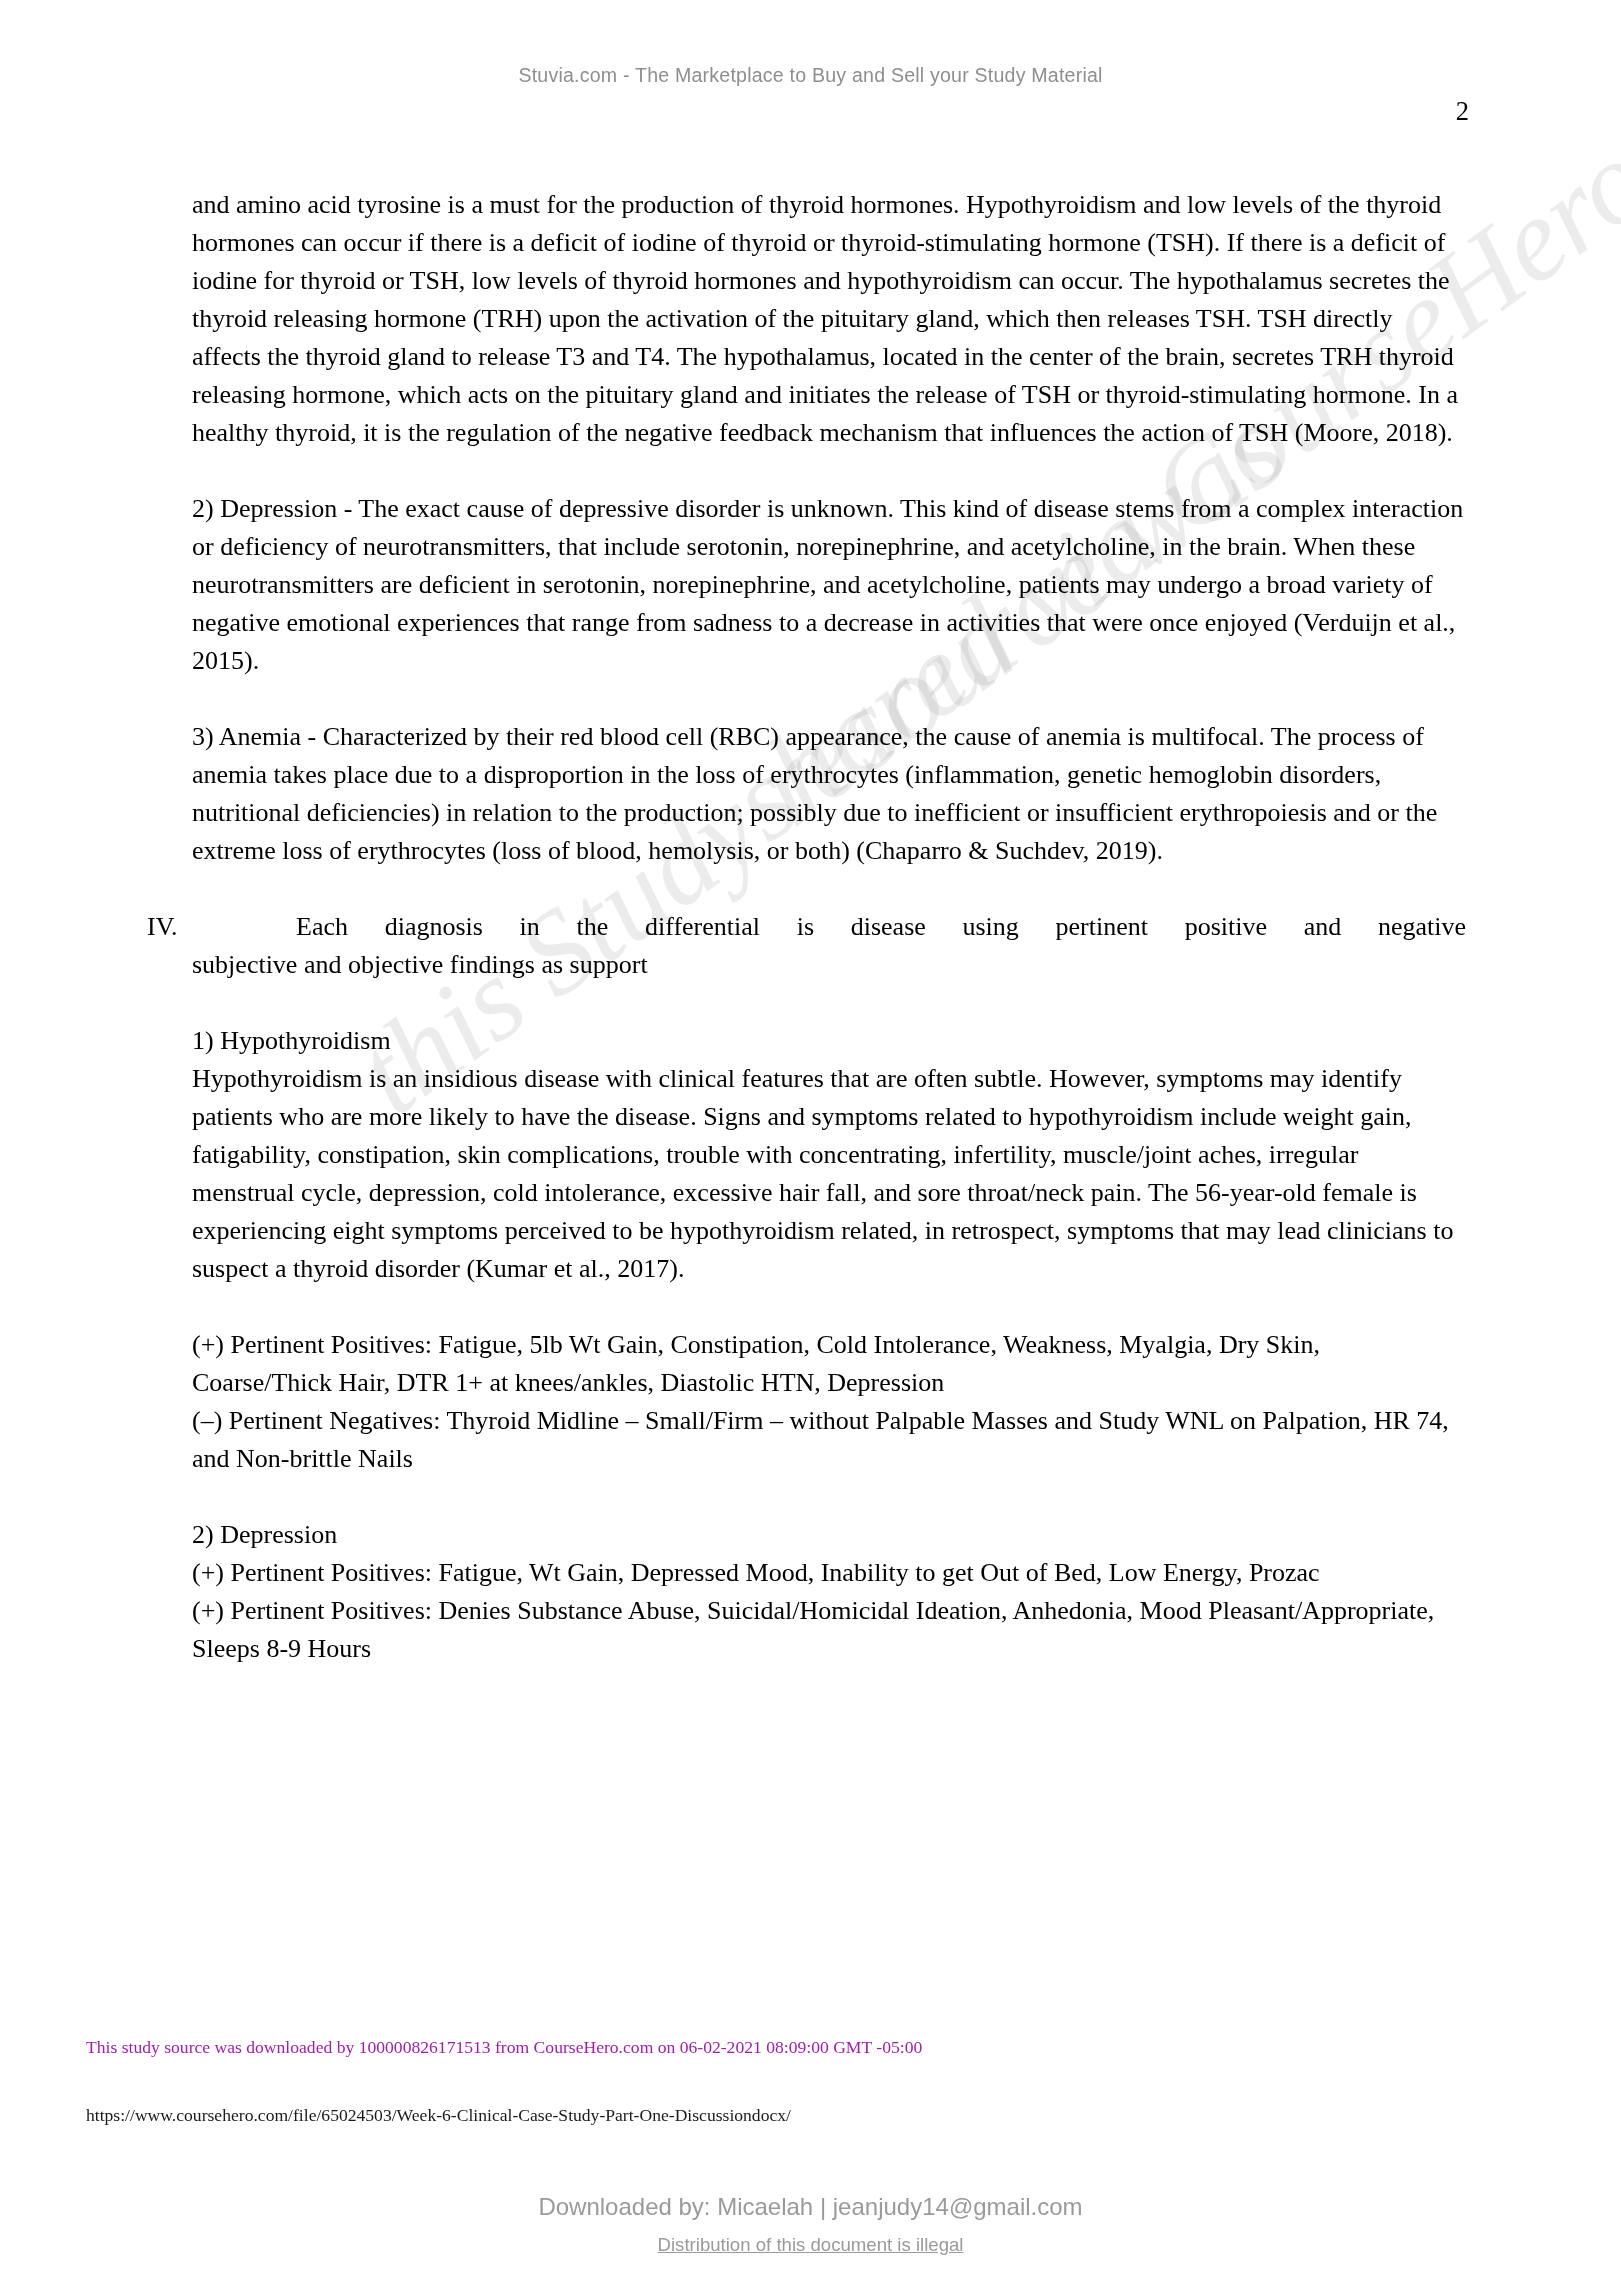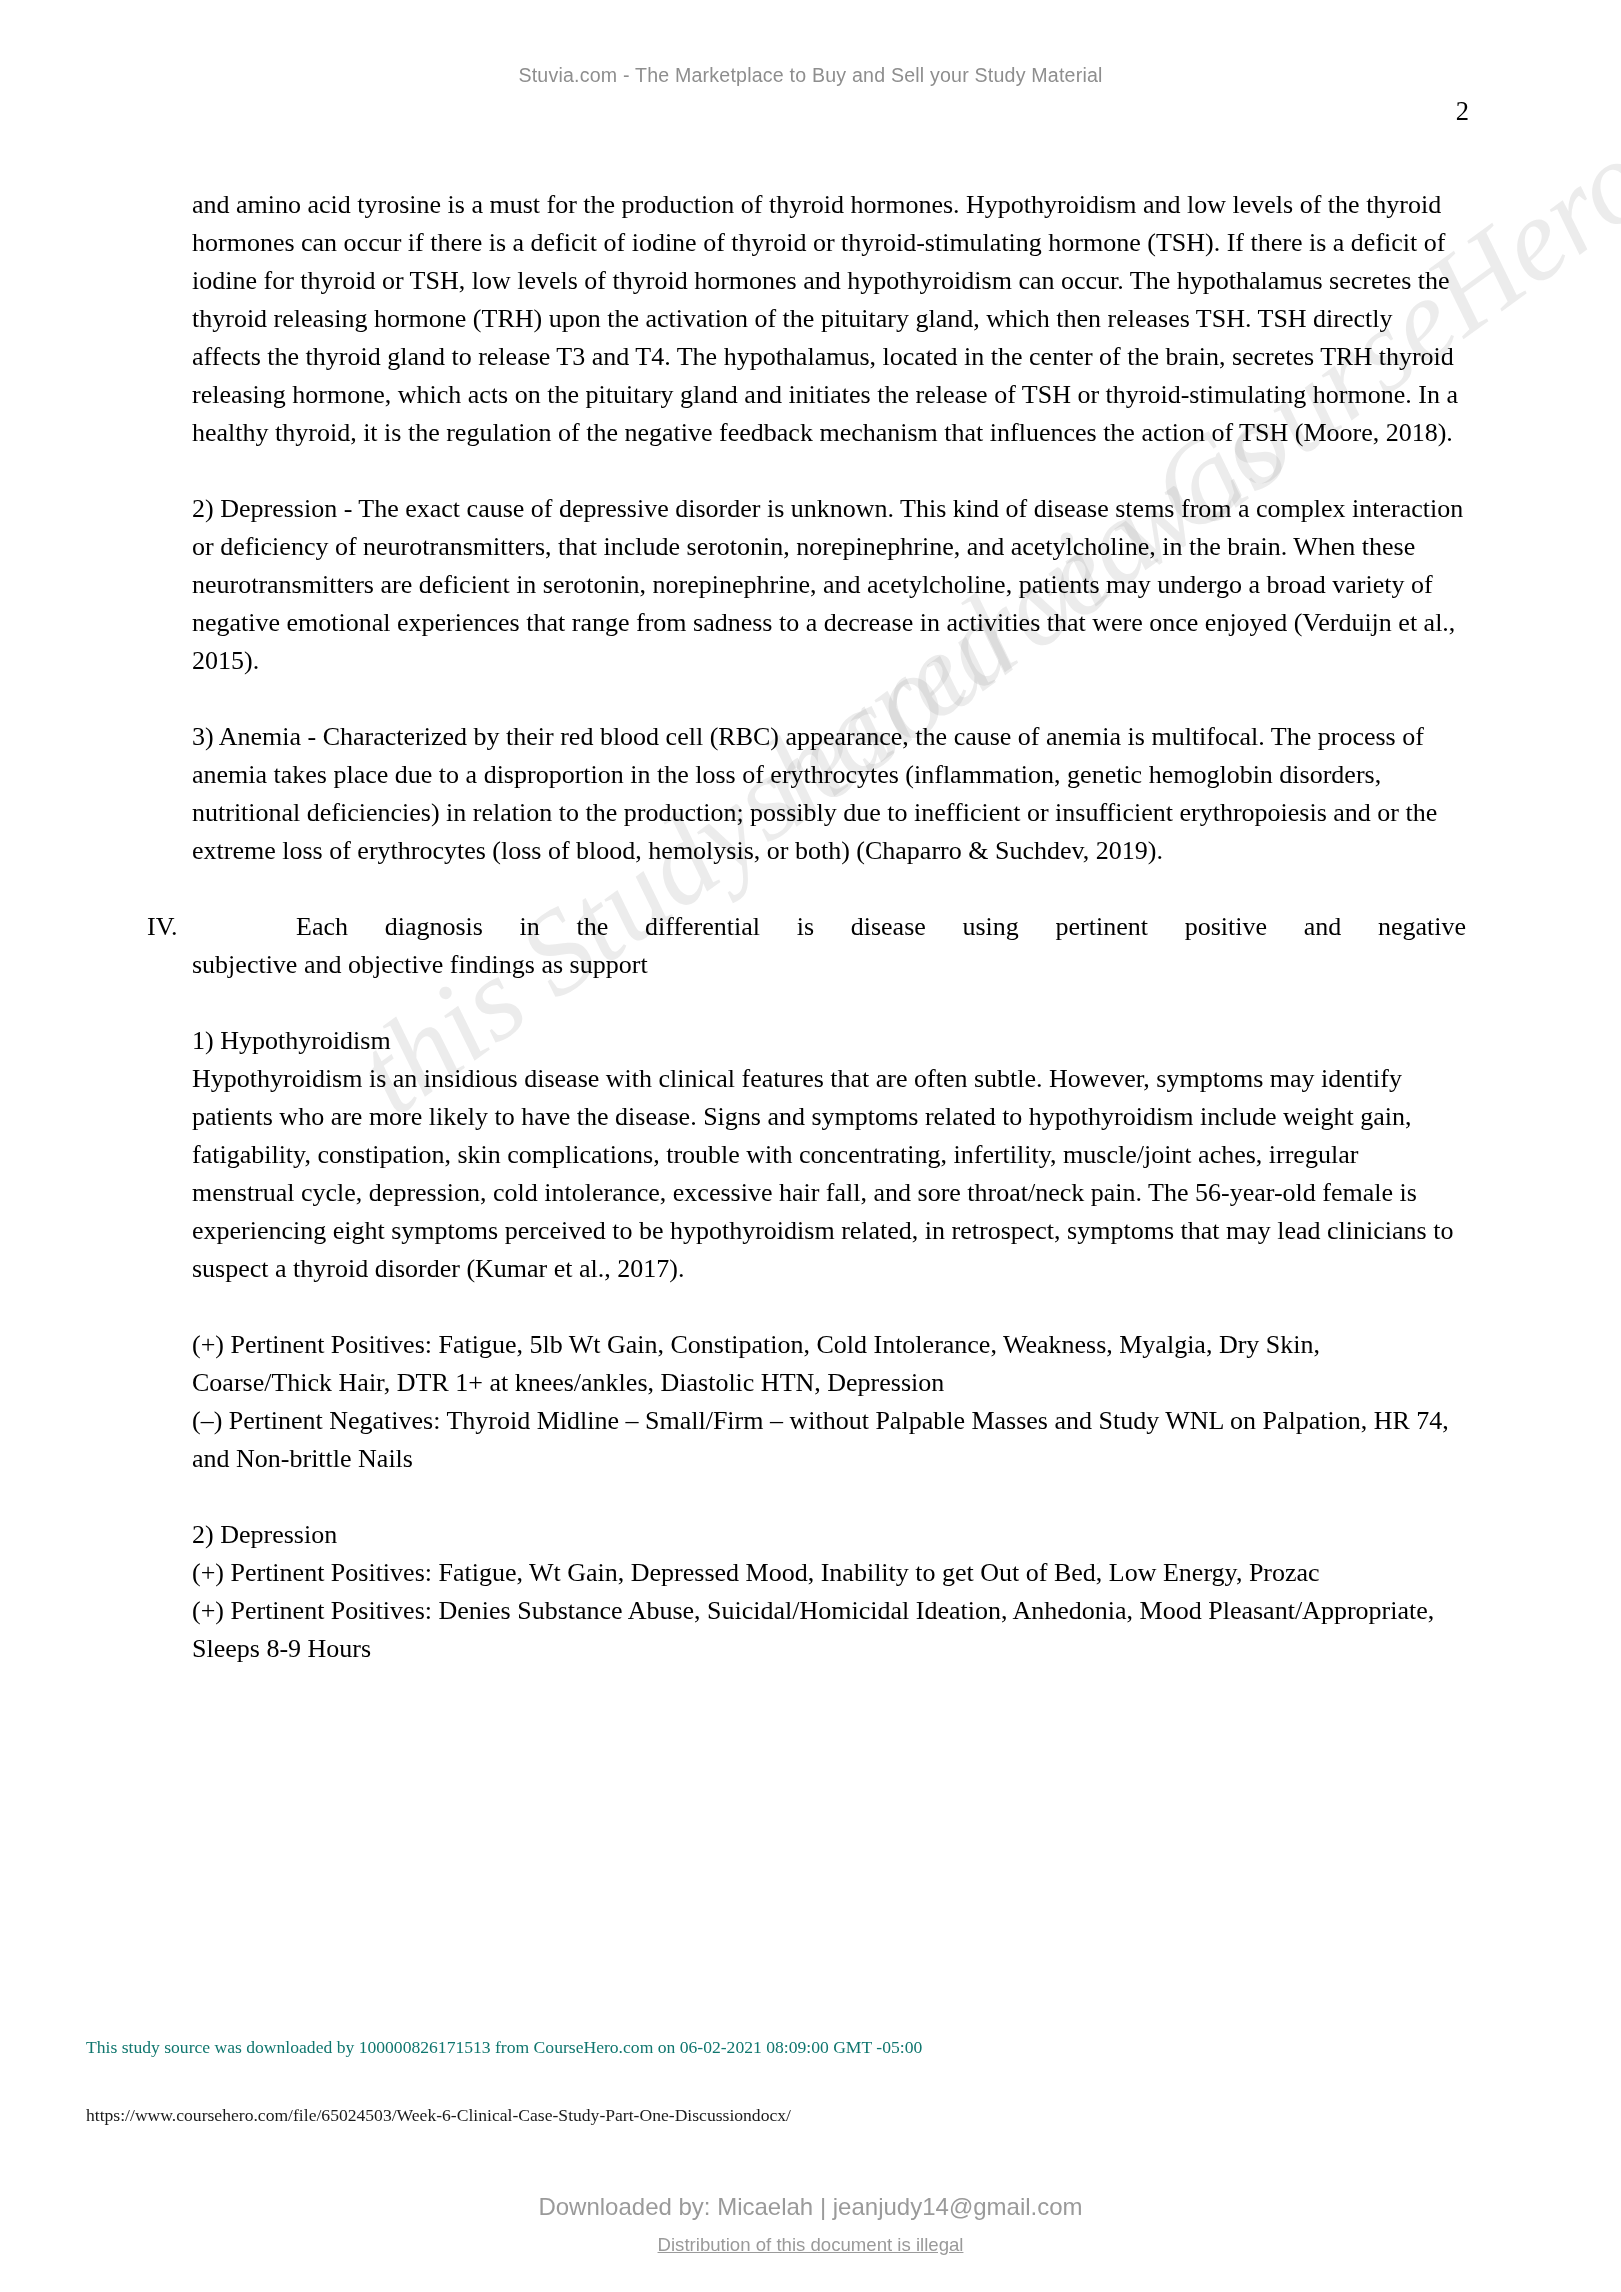--- a/index.html
+++ b/index.html
@@ -128,21 +128,21 @@
     transform: rotate(-36deg);
     transform-origin: left center;
   }
 
   
   .ch-note {
     position: absolute;
     left: 86px;
     top: 2037px;
     font-size: 17.6px;
-    color: #0f766e;
+    color: #a21caf;
     white-space: nowrap;
   }
   .ch-url {
     position: absolute;
     left: 86px;
     top: 2105px;
     font-size: 17.6px;
     color: #1a1a1a;
     white-space: nowrap;
   }

